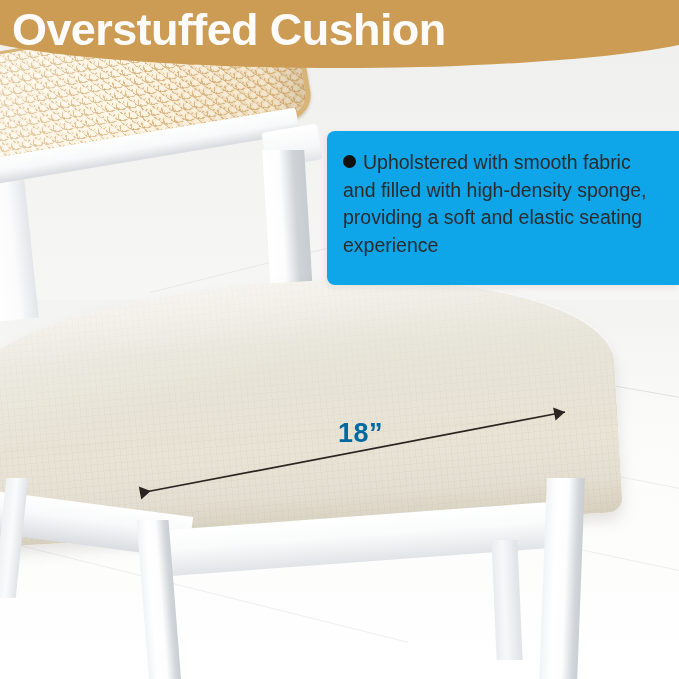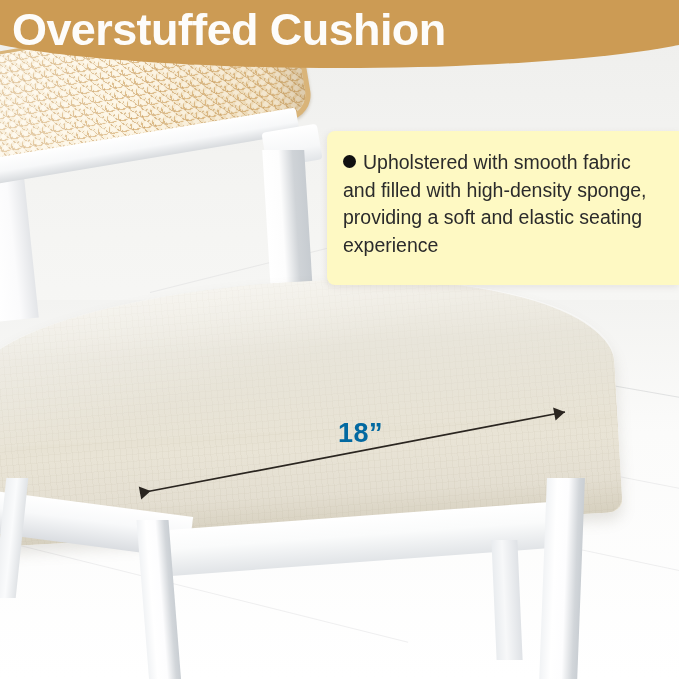--- a/index.html
+++ b/index.html
@@ -253,21 +253,21 @@
     margin-left: 12px;
   }
 
   
   .callout {
     position: absolute;
     left: 327px;
     top: 131px;
     width: 352px;
     height: 154px;
-    background: #fef9c3;
+    background: #0ea5e9;
     border-radius: 8px 0 0 8px;
     box-shadow: -1px 2px 6px rgba(140,130,125,0.16);
     box-sizing: border-box;
     padding: 18px 24px 14px 16px;
   }
   .callout-text {
     font-family: "Liberation Sans", sans-serif;
     font-size: 19.5px;
     line-height: 27.5px;
     color: #2b2b2b;

